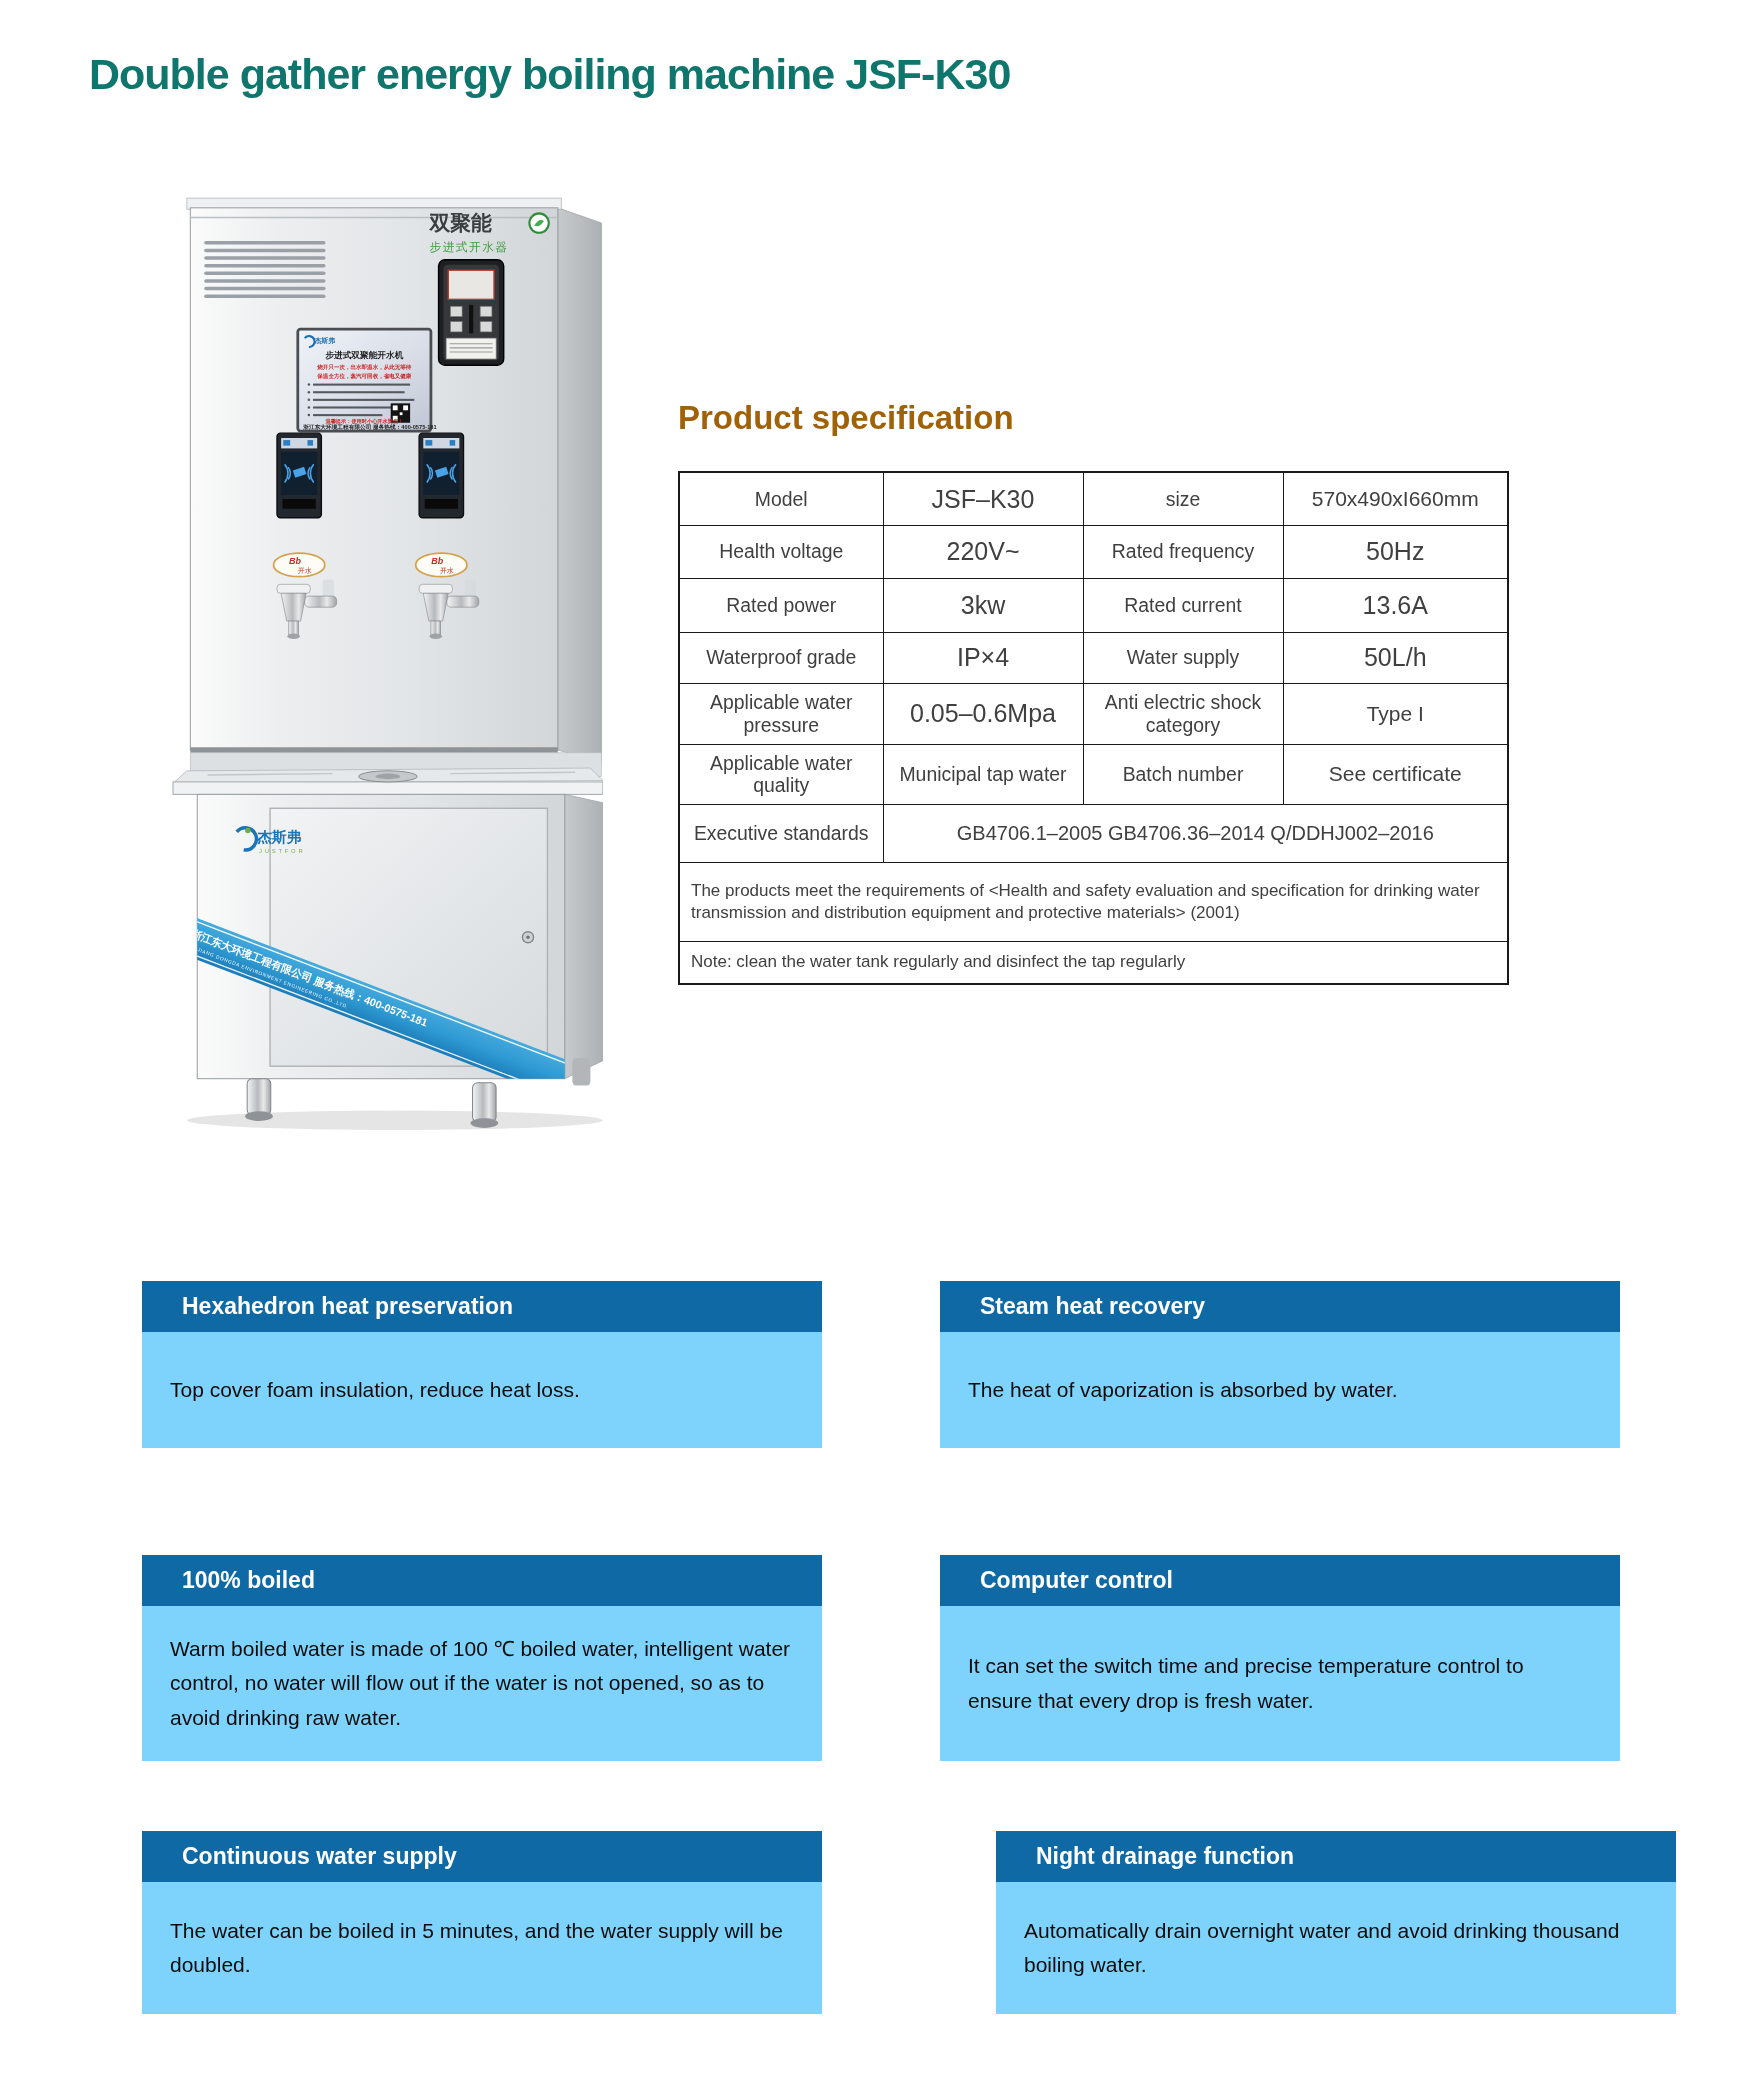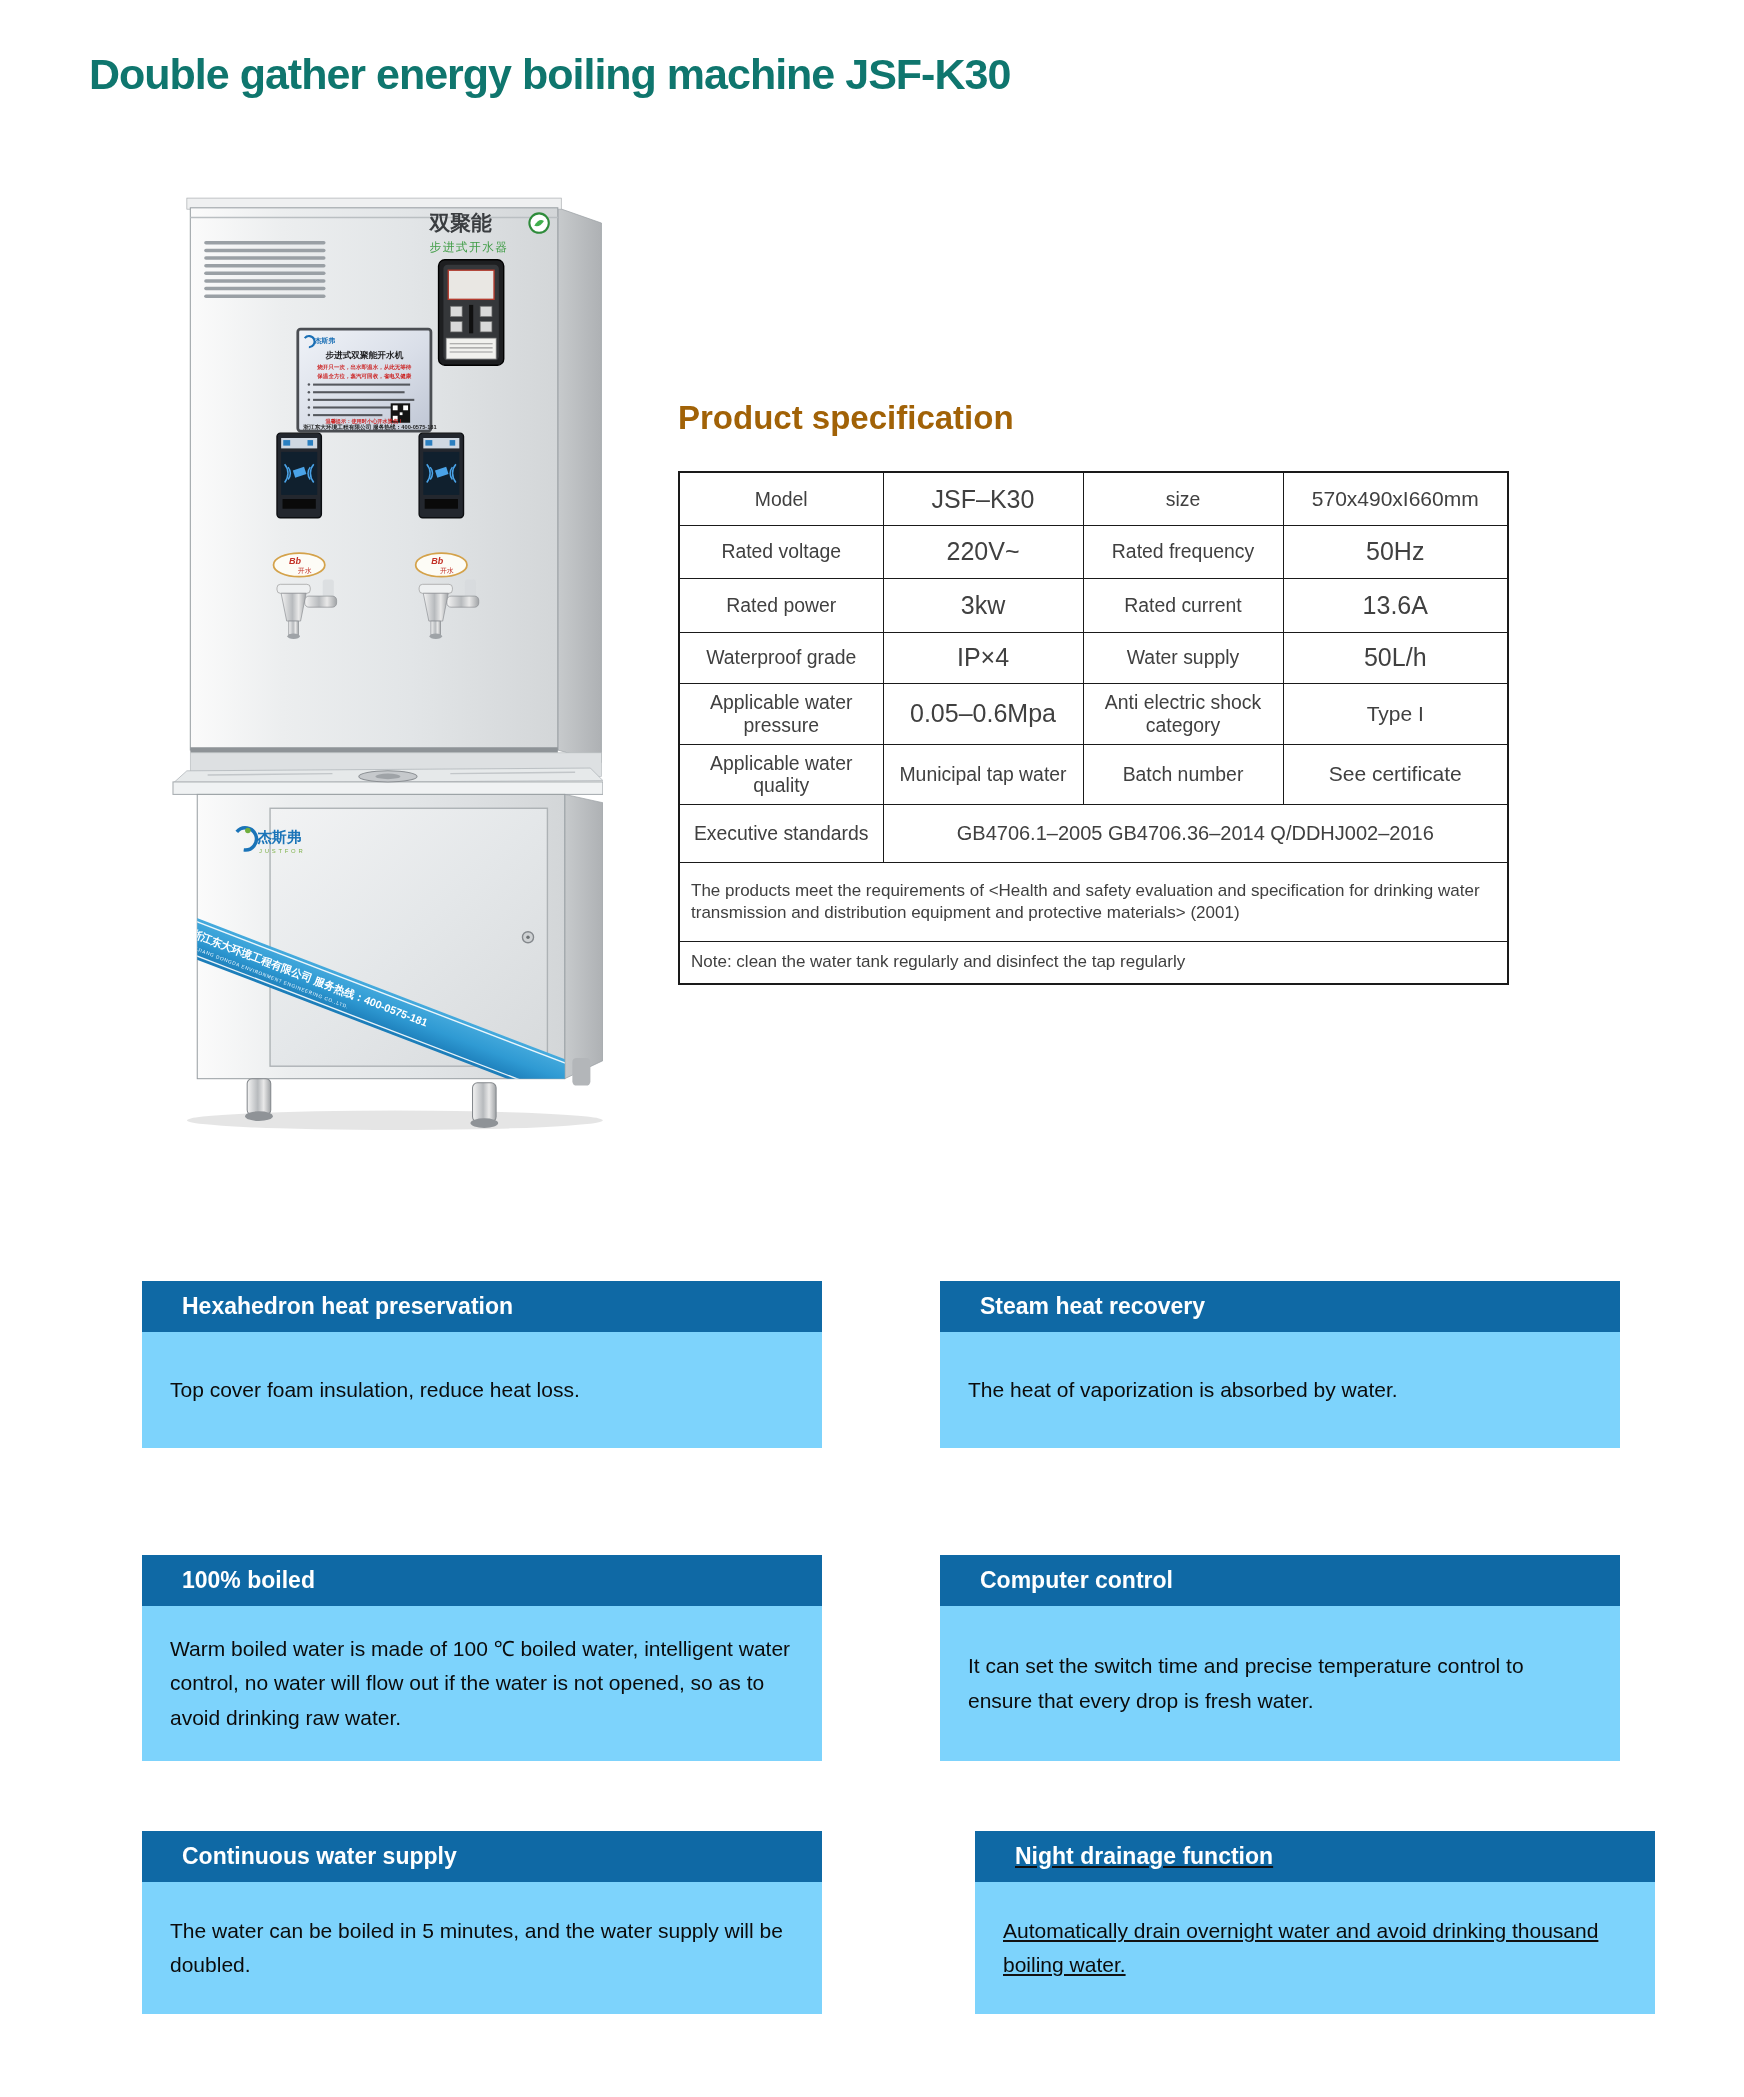--- a/index.html
+++ b/index.html
@@ -39,21 +39,21 @@
   }
   .feature .bd{
     background:#7dd3fc;color:#0b0b0b;display:flex;align-items:center;
     padding:0 28px;font-size:21px;line-height:1.62;box-sizing:border-box;
   }
   #f1{left:142px;top:1281px;} #f1 .bd{height:116px;}
   #f2{left:940px;top:1281px;} #f2 .bd{height:116px;}
   #f3{left:142px;top:1555px;} #f3 .bd{height:155px;}
   #f4{left:940px;top:1555px;} #f4 .bd{height:155px;}
   #f5{left:142px;top:1831px;} #f5 .bd{height:132px;}
-  #f6{left:975px;top:1831px;text-decoration:underline;} #f6 .bd{height:132px;}
+  #f6{left:996px;top:1831px;} #f6 .bd{height:132px;}
 </style>
 </head>
 <body>
 
 <div class="page">
 
   <h1 class="main-title">Double gather energy boiling machine JSF-K30</h1>
 
   <div class="photo-wrap">
     <svg width="444" height="943" viewBox="0 0 640 1360" xmlns="http://www.w3.org/2000/svg">
@@ -281,21 +281,21 @@
         <col style="width:225px">
       </colgroup>
     <tbody>
       <tr style="height:53px">
         <td class="lbl">Model</td>
         <td class="v1">JSF–K30</td>
         <td class="lbl">size</td>
         <td class="v2">570x490xI660mm</td>
       </tr>
       <tr style="height:53px">
-        <td class="lbl">Rated voltage</td>
+        <td class="lbl">Health voltage</td>
         <td class="v1">220V~</td>
         <td class="lbl">Rated frequency</td>
         <td class="v1">50Hz</td>
       </tr>
       <tr style="height:54px">
         <td class="lbl">Rated power</td>
         <td class="v1">3kw</td>
         <td class="lbl">Rated current</td>
         <td class="v1">13.6A</td>
       </tr>

